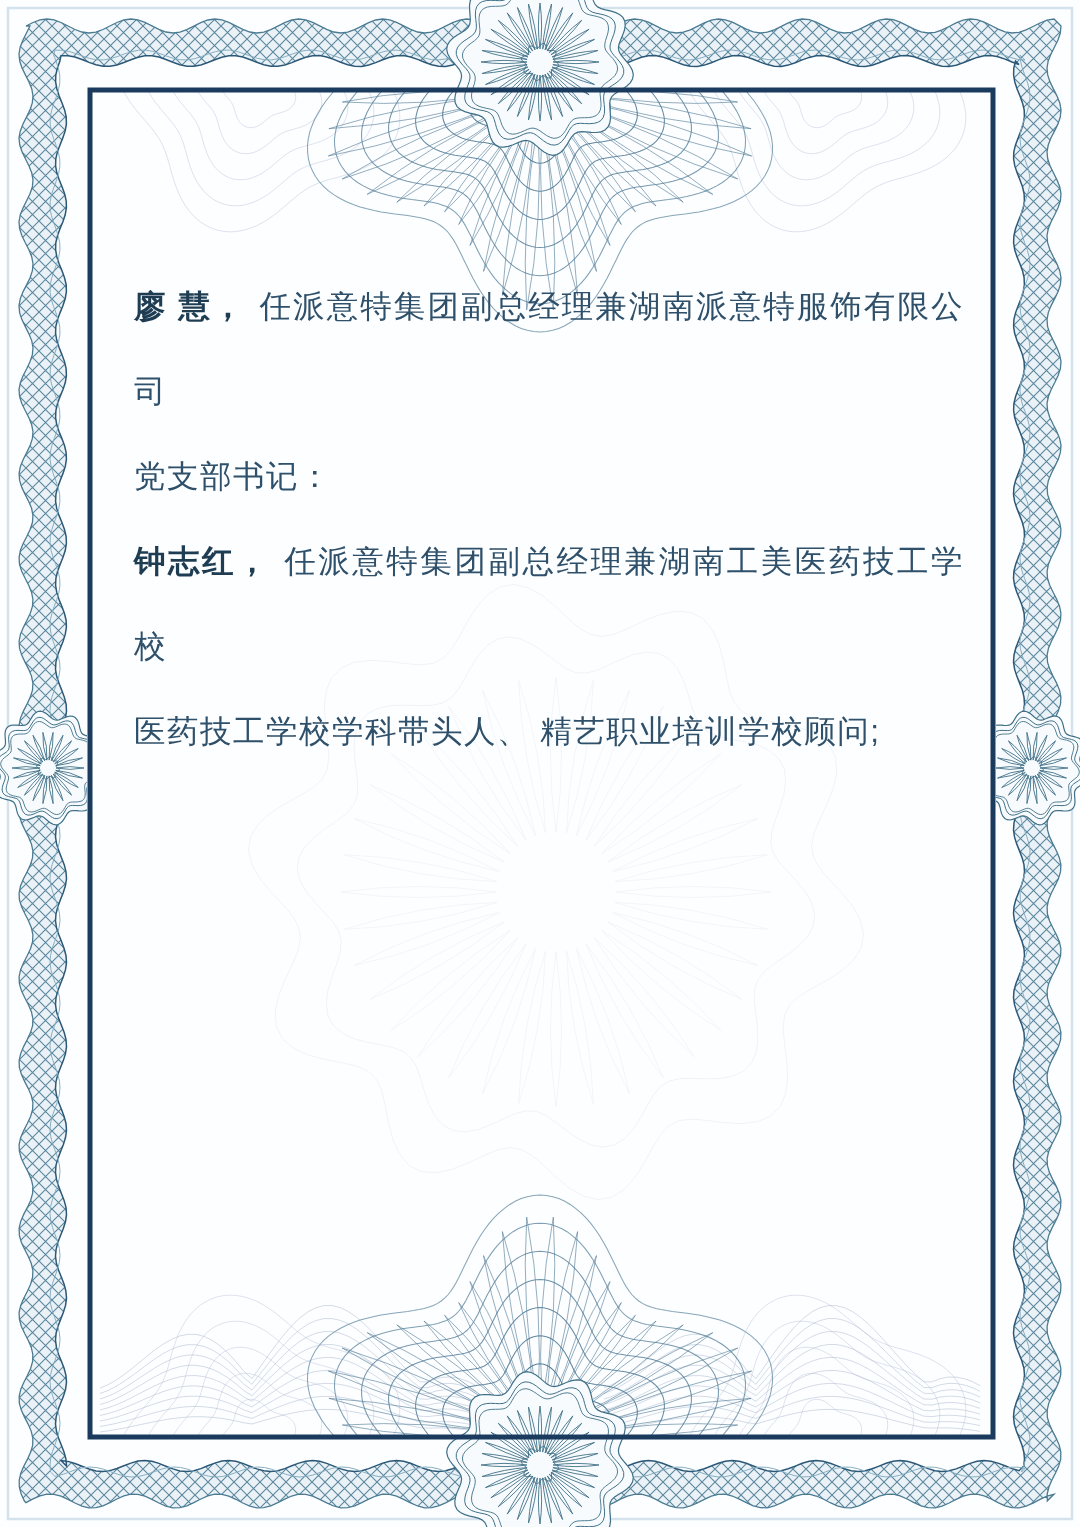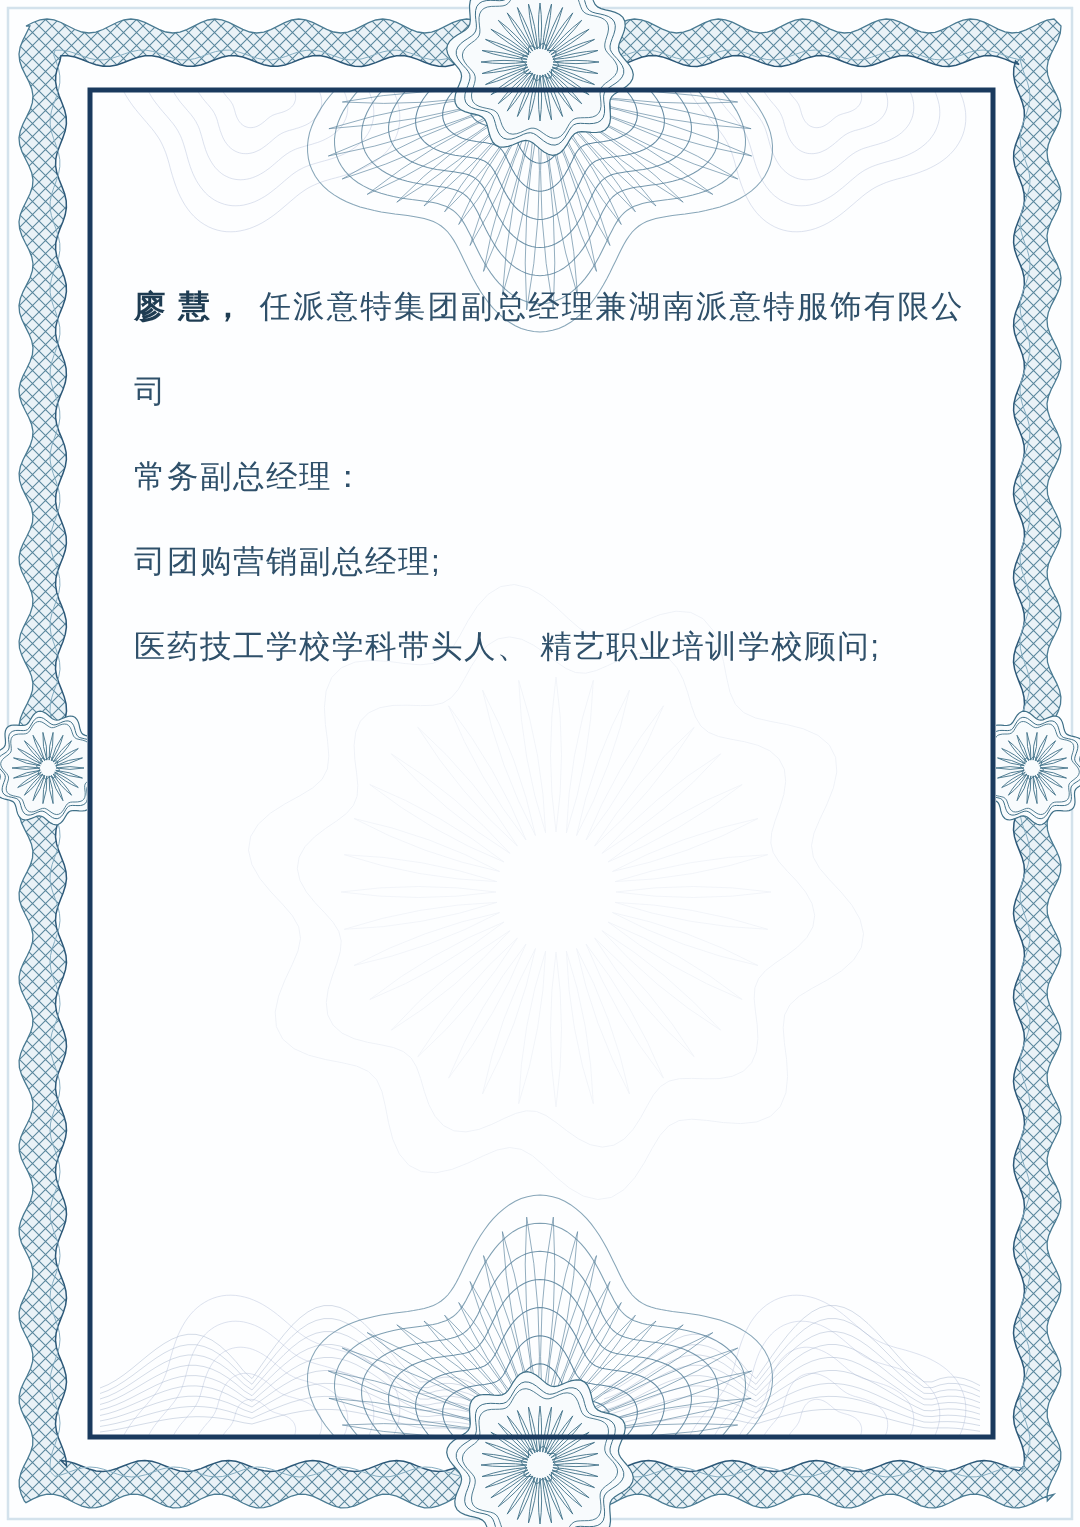--- a/index.html
+++ b/index.html
@@ -350,29 +350,29 @@
         <path d="M1039.7 765.7 Q1053.7 764.6 1066.5 757.9 Q1052.1 759.1 1039.7 765.7" fill="none" stroke="#3f7088" stroke-width="0.9"></path>
         <path d="M1042.0 768.0L1042.5 768.5L1042.9 769.0L1043.2 769.5L1043.3 770.1L1043.2 770.6L1042.8 771.0L1042.3 771.4L1041.7 771.7L1041.1 771.9L1040.4 772.1L1039.9 772.2L1039.4 772.4L1039.1 772.7L1038.9 773.0L1038.9 773.5L1039.0 774.1L1039.0 774.7L1039.1 775.4L1039.1 776.1L1039.0 776.7L1038.7 777.2L1038.3 777.6L1037.8 777.8L1037.3 777.8L1036.6 777.6L1036.0 777.3L1035.4 777.0L1034.8 776.7L1034.3 776.4L1033.9 776.3L1033.5 776.4L1033.2 776.6L1032.8 777.0L1032.4 777.5L1032.0 778.0L1031.5 778.5L1031.0 778.9L1030.5 779.2L1029.9 779.3L1029.4 779.2L1029.0 778.8L1028.6 778.3L1028.3 777.7L1028.1 777.1L1027.9 776.4L1027.8 775.9L1027.6 775.4L1027.3 775.1L1027.0 774.9L1026.5 774.9L1025.9 775.0L1025.3 775.0L1024.6 775.1L1023.9 775.1L1023.3 775.0L1022.8 774.7L1022.4 774.3L1022.2 773.8L1022.2 773.3L1022.4 772.6L1022.7 772.0L1023.0 771.4L1023.3 770.8L1023.6 770.3L1023.7 769.9L1023.6 769.5L1023.4 769.2L1023.0 768.8L1022.5 768.4L1022.0 768.0L1021.5 767.5L1021.1 767.0L1020.8 766.5L1020.7 765.9L1020.8 765.4L1021.2 765.0L1021.7 764.6L1022.3 764.3L1022.9 764.1L1023.6 763.9L1024.1 763.8L1024.6 763.6L1024.9 763.3L1025.1 763.0L1025.1 762.5L1025.0 761.9L1025.0 761.3L1024.9 760.6L1024.9 759.9L1025.0 759.3L1025.3 758.8L1025.7 758.4L1026.2 758.2L1026.7 758.2L1027.4 758.4L1028.0 758.7L1028.6 759.0L1029.2 759.3L1029.7 759.6L1030.1 759.7L1030.5 759.6L1030.8 759.4L1031.2 759.0L1031.6 758.5L1032.0 758.0L1032.5 757.5L1033.0 757.1L1033.5 756.8L1034.1 756.7L1034.6 756.8L1035.0 757.2L1035.4 757.7L1035.7 758.3L1035.9 758.9L1036.1 759.6L1036.2 760.1L1036.4 760.6L1036.7 760.9L1037.0 761.1L1037.5 761.1L1038.1 761.0L1038.7 761.0L1039.4 760.9L1040.1 760.9L1040.7 761.0L1041.2 761.3L1041.6 761.7L1041.8 762.2L1041.8 762.7L1041.6 763.4L1041.3 764.0L1041.0 764.6L1040.7 765.2L1040.4 765.7L1040.3 766.1L1040.4 766.5L1040.6 766.8L1041.0 767.2L1041.5 767.6L1042.0 768.0Z" fill="none" stroke="#3f7088" stroke-width="1"></path>
       </g>
       <rect x="90" y="90" width="903" height="1347" fill="none" stroke="#1a3a5e" stroke-width="5"></rect>
     </svg>
 
   <div class="text-block">
 
     <p class="entry">
       <span class="line l1"><span class="nm">廖 慧，</span><span class="ti">任派意特集团副总经理兼湖南派意特服饰有限公司</span></span>
-      <span class="line l2 ti">常务副总经理：</span>
+      <span class="line l2 ti">党支部书记：</span>
     </p>
 
     <p class="entry">
+      <span class="line l1"><span class="nm">钟志红，</span><span class="ti">任派意特集团副总经理兼湖南工美医药技工学校</span></span>
     </p>
 
 
     <p class="entry">
-      <span class="line l2 ti">司团购营销副总经理;</span>
     </p>
 
     <p class="entry">
       <span class="line l2 ti">医药技工学校学科带头人、 精艺职业培训学校顾问;</span>
     </p>
 
   </div>
 </div>
 
 </body></html>

